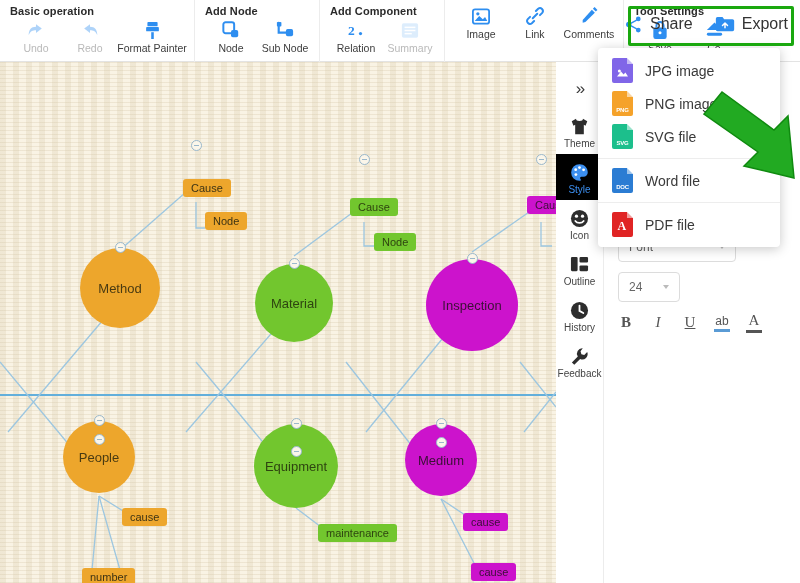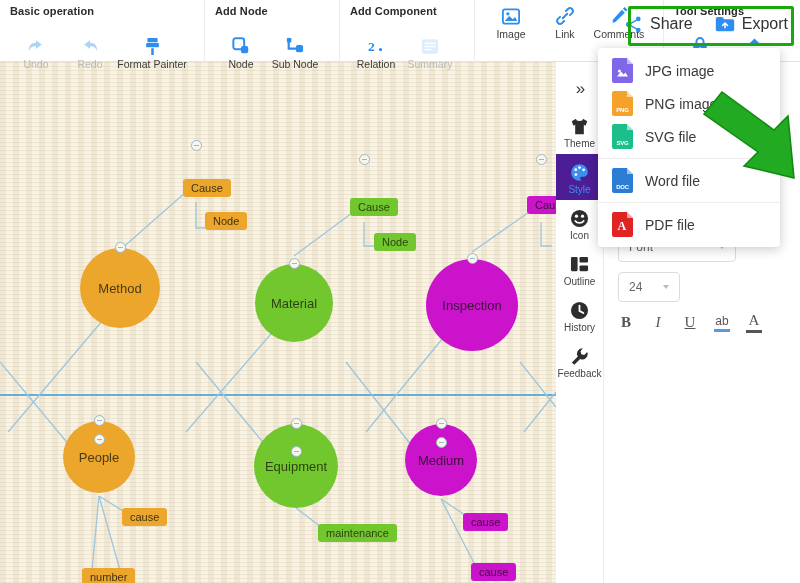--- a/index.html
+++ b/index.html
@@ -14,23 +14,23 @@
   #app { position: relative; width: 800px; height: 583px; overflow: hidden; }
 
   
   .toolbar {
     position: absolute; top: 0; left: 0; width: 800px; height: 62px;
     background: #ffffff;
     border-bottom: 1px solid #e3e3e3;
     display: flex; align-items: flex-start;
   }
   .tb-group {
-    height: 62px; padding: 5px 18px 0 10px;
+    height: 62px; padding: 5px 8px 0 10px;
     border-right: 1px solid #ececec;
-    display: flex; flex-direction: column; gap: 16px;
+    display: flex; flex-direction: column;
   }
   .tb-group:last-child { border-right: none; }
   .tb-title {
     font-size: 11px; font-weight: bold; color: #2b2b2b;
     margin-bottom: 2px; white-space: nowrap; letter-spacing: .1px;
   }
   .tb-items { display: flex; align-items: flex-start; gap: 2px; }
   .tb-item {
     width: 52px; display: flex; flex-direction: column;
     align-items: center; cursor: pointer; padding-top: 1px;
@@ -108,21 +108,21 @@
   }
   .rail-chev {
     width: 48px; height: 38px; display: flex; align-items: center;
     justify-content: center; cursor: pointer; font-size: 17px; color: #3a3a3a;
     font-family: "Liberation Sans", sans-serif; letter-spacing: -2px;
   }
   .rail-item {
     width: 48px; padding: 8px 0 5px; display: flex; flex-direction: column;
     align-items: center; cursor: pointer;
   }
-  .rail-item.active { background: #4c1d95; }
+  .rail-item.active { background: #000000; }
   .rail-item.active .rail-lbl { color: #3c8ff0; }
   .rail-ico { height: 20px; display: flex; align-items: center; justify-content: center; }
   .rail-lbl { font-size: 10px; color: #444; margin-top: 3px; line-height: 1; }
 
   
   .panel {
     position: absolute; top: 62px; left: 604px; width: 196px; height: 521px;
     background: #ffffff; padding: 0 14px; overflow: hidden;
   }
   .panel-sec {

